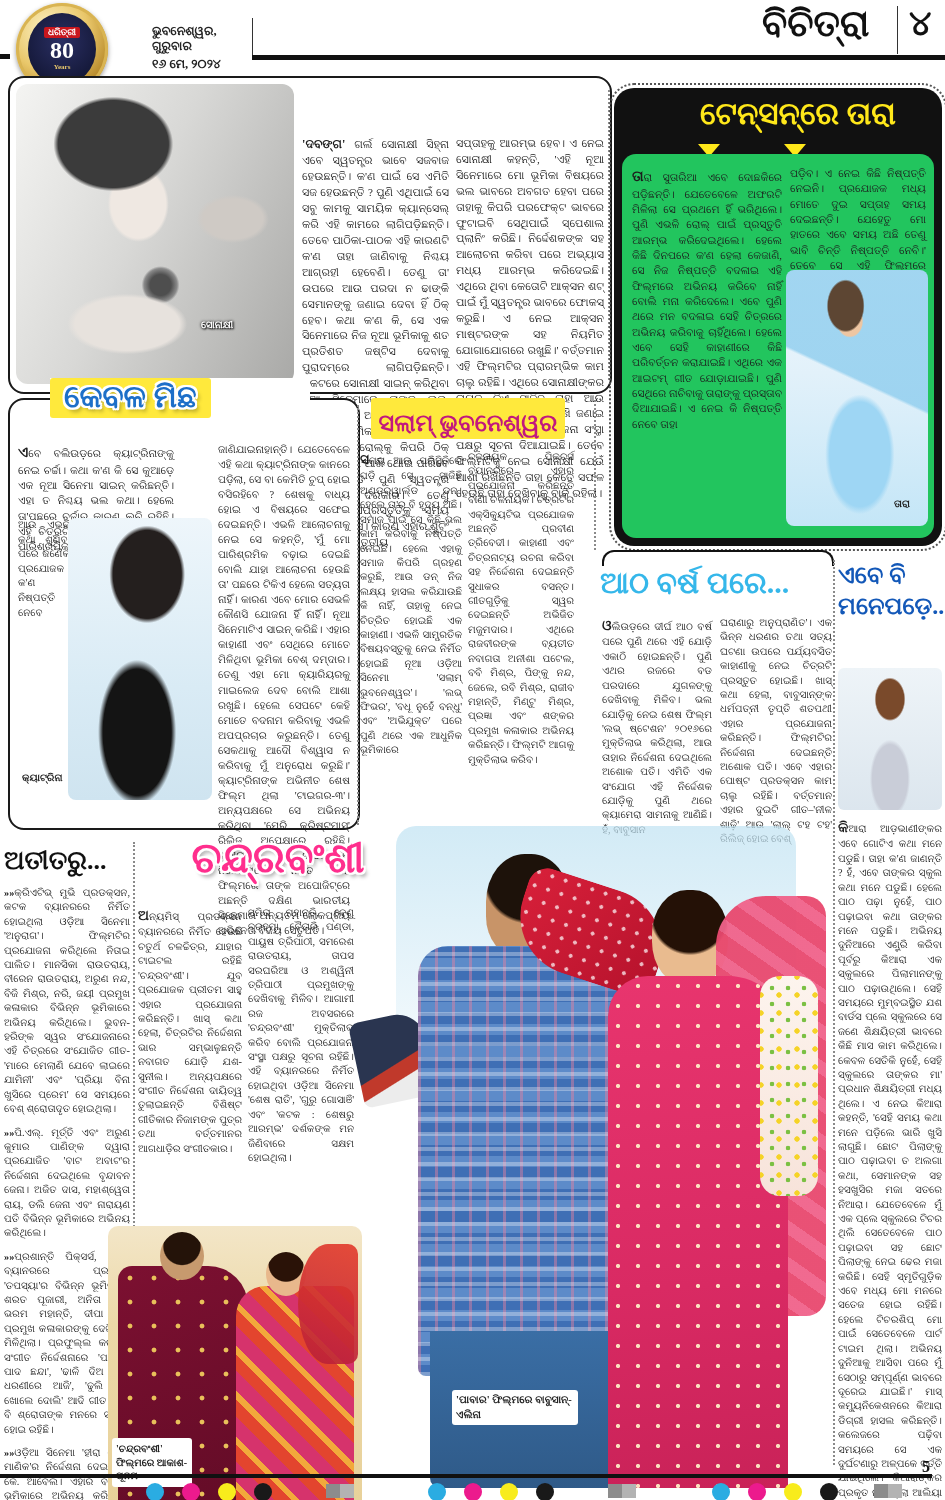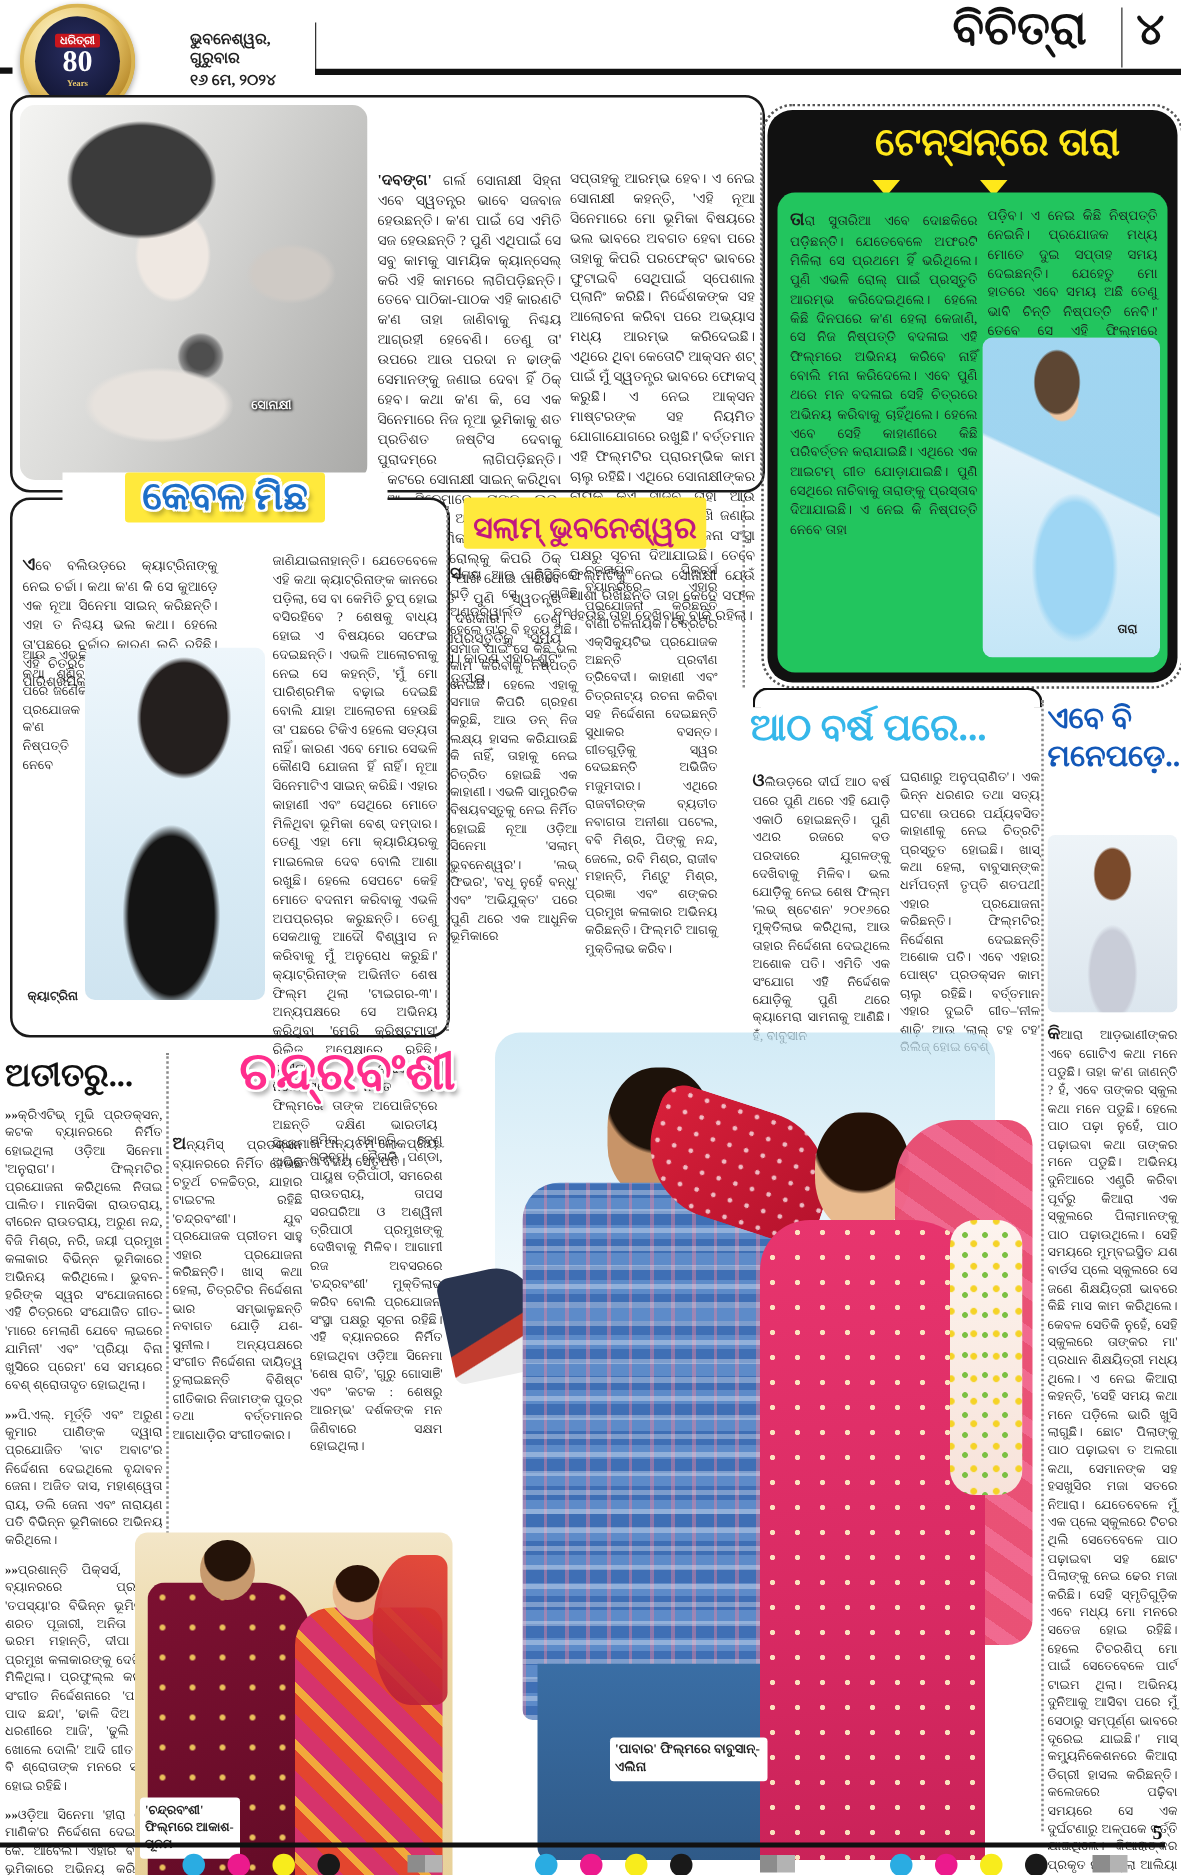--- a/index.html
+++ b/index.html
@@ -89,35 +89,35 @@
              radial-gradient(22px 27px at 45% 20%, #eec6a2 55%, rgba(238,198,162,0) 61%),
              radial-gradient(55px 95px at 52% 72%, #9ed6f4 55%, rgba(158,214,244,0) 63%),
              linear-gradient(25deg, rgba(142,205,238,0) 55%, rgba(142,205,238,.8) 56%),
              linear-gradient(180deg, #f0f8fd 0%, #e2f1fa 40%, #c4e6f7 100%);">
       </div>
       <div class="pcap cap-dark" style="left:272px;top:344px;">ତାରା</div>
     </div>
   </div>
 
   <div class="box" style="left:8px;top:398px;width:348px;height:428px;">
-    <div class="abs" style="left:40px;top:-22px;width:260px;text-align:center;background:#fff;">
+    <div class="abs" style="left:40px;top:-22px;width:260px;text-align:left;background:#fff;">
       <span class="yellow-strip"><span class="hl-outline" style="font-size:31px;font-weight:bold;color:#1d6fc8;">କେବଳ ମିଛ</span></span>
     </div>
     <div class="abs body-text" style="left:8px;top:42px;width:156px;height:72px;font-size:10.8px;">
       <span class="lead">ଏ</span><span>ବେ ବଲିଉଡ଼ରେ କ୍ୟାଟ୍ରିନାଙ୍କୁ ନେଇ ଚର୍ଚ୍ଚା। କଥା କ'ଣ କି ସେ କୁଆଡ଼େ ଏକ ନୂଆ ସିନେମା ସାଇନ୍ କରିଛନ୍ତି। ଏହା ତ ନିଶ୍ଚୟ ଭଲ କଥା। ହେଲେ ତା'ପଛରେ ଚର୍ଚ୍ଚାର କାରଣ ଲୁଚି ରହିଛି। ଏହି ଚିତ୍ରଟି ପାଇଁ ସେ କୁଆଡ଼େ ନିଜ ପାରିଶ୍ରମିକ ବଢ଼ାଇ ଦେଇଛନ୍ତି।</span>
     </div>
     <div class="abs body-text" style="left:8px;top:118px;width:52px;height:140px;font-size:10.3px;">ଆଉ ଏଭଳି କଥା ଶୁଣିବା ପରେ ଜଣୈକ ପ୍ରଯୋଜକ କ'ଣ ନିଷ୍ପତ୍ତି ନେବେ</div>
     <div class="ph" style="left:58px;top:118px;width:144px;height:282px;border-radius:8px;
          background:
            radial-gradient(62px 80px at 55% 20%, #241f1e 55%, rgba(36,31,30,0) 61%),
            radial-gradient(23px 29px at 47% 23%, #f0d4b8 55%, rgba(240,212,184,0) 61%),
            radial-gradient(62px 115px at 48% 76%, #141414 55%, rgba(20,20,20,0) 63%),
            linear-gradient(180deg, #eef6fb, #d9ebf5 60%, #cfe4f0);">
     </div>
-    <div class="pcap cap-dark" style="left:12px;top:392px;">କ୍ୟାଟ୍ରିନା</div>
+    <div class="pcap cap-dark" style="left:12px;top:372px;">କ୍ୟାଟ୍ରିନା</div>
     <div class="abs body-text" style="left:208px;top:42px;width:132px;height:374px;font-size:10.6px;">ଜାଣିଯାଇନାହାନ୍ତି। ଯେତେବେଳେ ଏହି କଥା କ୍ୟାଟ୍ରିନାଙ୍କ କାନରେ ପଡ଼ିଲା, ସେ ବା କେମିତି ଚୁପ୍ ହୋଇ ବସିରହିବେ ? ଶେଷକୁ ବାଧ୍ୟ ହୋଇ ଏ ବିଷୟରେ ସଫେଇ ଦେଇଛନ୍ତି। ଏଭଳି ଆଲୋଚନାକୁ ନେଇ ସେ କହନ୍ତି, 'ମୁଁ ମୋ ପାରିଶ୍ରମିକ ବଢ଼ାଇ ଦେଇଛି ବୋଲି ଯାହା ଆଲୋଚନା ହେଉଛି ତା' ପଛରେ ଟିକିଏ ହେଲେ ସତ୍ୟତା ନାହିଁ। କାରଣ ଏବେ ମୋର ସେଭଳି କୌଣସି ଯୋଜନା ହିଁ ନାହିଁ। ନୂଆ ସିନେମାଟିଏ ସାଇନ୍ କରିଛି। ଏହାର କାହାଣୀ ଏବଂ ସେଥିରେ ମୋତେ ମିଳିଥିବା ଭୂମିକା ବେଶ୍ ଦମ୍‌ଦାର। ତେଣୁ ଏହା ମୋ କ୍ୟାରିୟରକୁ ମାଇଲେଜ ଦେବ ବୋଲି ଆଶା ରଖୁଛି। ହେଲେ ସେପଟେ କେହି ମୋତେ ବଦନାମ କରିବାକୁ ଏଭଳି ଅପପ୍ରଚାର କରୁଛନ୍ତି। ତେଣୁ ସେକଥାକୁ ଆଦୌ ବିଶ୍ୱାସ ନ କରିବାକୁ ମୁଁ ଅନୁରୋଧ କରୁଛି।' କ୍ୟାଟ୍ରିନାଙ୍କ ଅଭିନୀତ ଶେଷ ଫିଲ୍ମ ଥିଲା 'ଟାଇଗର-୩'। ଅନ୍ୟପକ୍ଷରେ ସେ ଅଭିନୟ କରିଥିବା 'ମେରି କ୍ରିଷ୍ଟମାସ୍' ରିଲିଜ୍ ଅପେକ୍ଷାରେ ରହିଛି। ଶ୍ରୀରାମ ରାଘବନଙ୍କ ନିର୍ଦ୍ଦେଶନାରେ ନିର୍ମିତ ଏହି ଫିଲ୍ମରେ ତାଙ୍କ ଅପୋଜିଟ୍‌ରେ ଅଛନ୍ତି ଦକ୍ଷିଣ ଭାରତୀୟ ସିନେମାର ଅନ୍ୟତମ ଲୋକପ୍ରିୟ ଅଭିନେତା ବିଜୟ ସେତୁପତି।</div>
   </div>
 
   <div class="vrule" style="left:357px;top:405px;height:420px;"></div>
   <div class="vrule" style="left:594px;top:400px;height:150px;"></div>
 
   <div class="abs" style="left:360px;top:398px;width:216px;height:460px;">
     <div class="abs" style="left:0;top:0;width:216px;text-align:center;">
       <span class="yellow-strip" style="padding:12px 8px 2px;"><span style="font-size:24px;font-weight:bold;color:#c2187e;">ସଲାମ୍ ଭୁବନେଶ୍ୱର</span></span>
     </div>
@@ -207,21 +207,21 @@
          background:radial-gradient(circle at 50% 26%, #241106 46%, #e9bb8f 50%);"></div>
     <div class="abs" style="left:360px;top:70px;width:110px;height:420px;border-radius:50px 20px 20px 60px;
          background:repeating-linear-gradient(35deg,#e8486e 0 18px,#f0628a 18px 30px);opacity:.95;"></div>
     <div class="abs" style="left:252px;top:150px;width:180px;height:512px;border-radius:40px 60px 0 0;
          background:radial-gradient(rgba(255,244,200,.9) 1.8px, rgba(255,244,200,0) 2.4px) 0 0/20px 20px,
                     linear-gradient(175deg,#e8356e,#d92a63 60%,#c92258);"></div>
     <div class="abs" style="left:404px;top:150px;width:58px;height:220px;border-radius:20px;
          background:radial-gradient(#7bc043 2px, rgba(123,192,67,0) 2.6px) 4px 4px/16px 16px,
                     radial-gradient(#f5d327 2.4px, rgba(245,211,39,0) 3px) 10px 10px/18px 18px,
                     linear-gradient(180deg,#fdf4ee,#f7e3da);"></div>
-    <div class="abs" style="left:96px;top:564px;width:118px;background:#fff;color:#222;font-size:10.5px;font-weight:bold;line-height:1.4;padding:3px 4px;border-radius:3px;margin-left:36px;">'ପାବାର' ଫିଲ୍ମରେ ବାବୁସାନ୍-ଏଲିନା</div>
+    <div class="abs" style="left:96px;top:564px;width:118px;background:#fff;color:#222;font-size:10.5px;font-weight:bold;line-height:1.4;padding:3px 4px;border-radius:3px;">'ପାବାର' ଫିଲ୍ମରେ ବାବୁସାନ୍-ଏଲିନା</div>
   </div>
 
   <div class="abs" style="left:0;top:1474px;width:932px;height:4px;background:#111;"></div>
   <div class="abs" style="left:922px;top:1458px;font-size:16px;font-weight:bold;color:#111;">5</div>
 
   <div class="regdot" style="left:146px;background:#2aace2;"></div>
   <div class="regdot" style="left:182px;background:#ec1a8d;"></div>
   <div class="regdot" style="left:218px;background:#f8ec1c;"></div>
   <div class="regdot" style="left:254px;background:#191919;"></div>
   <div class="graysq" style="left:326px;"></div>

